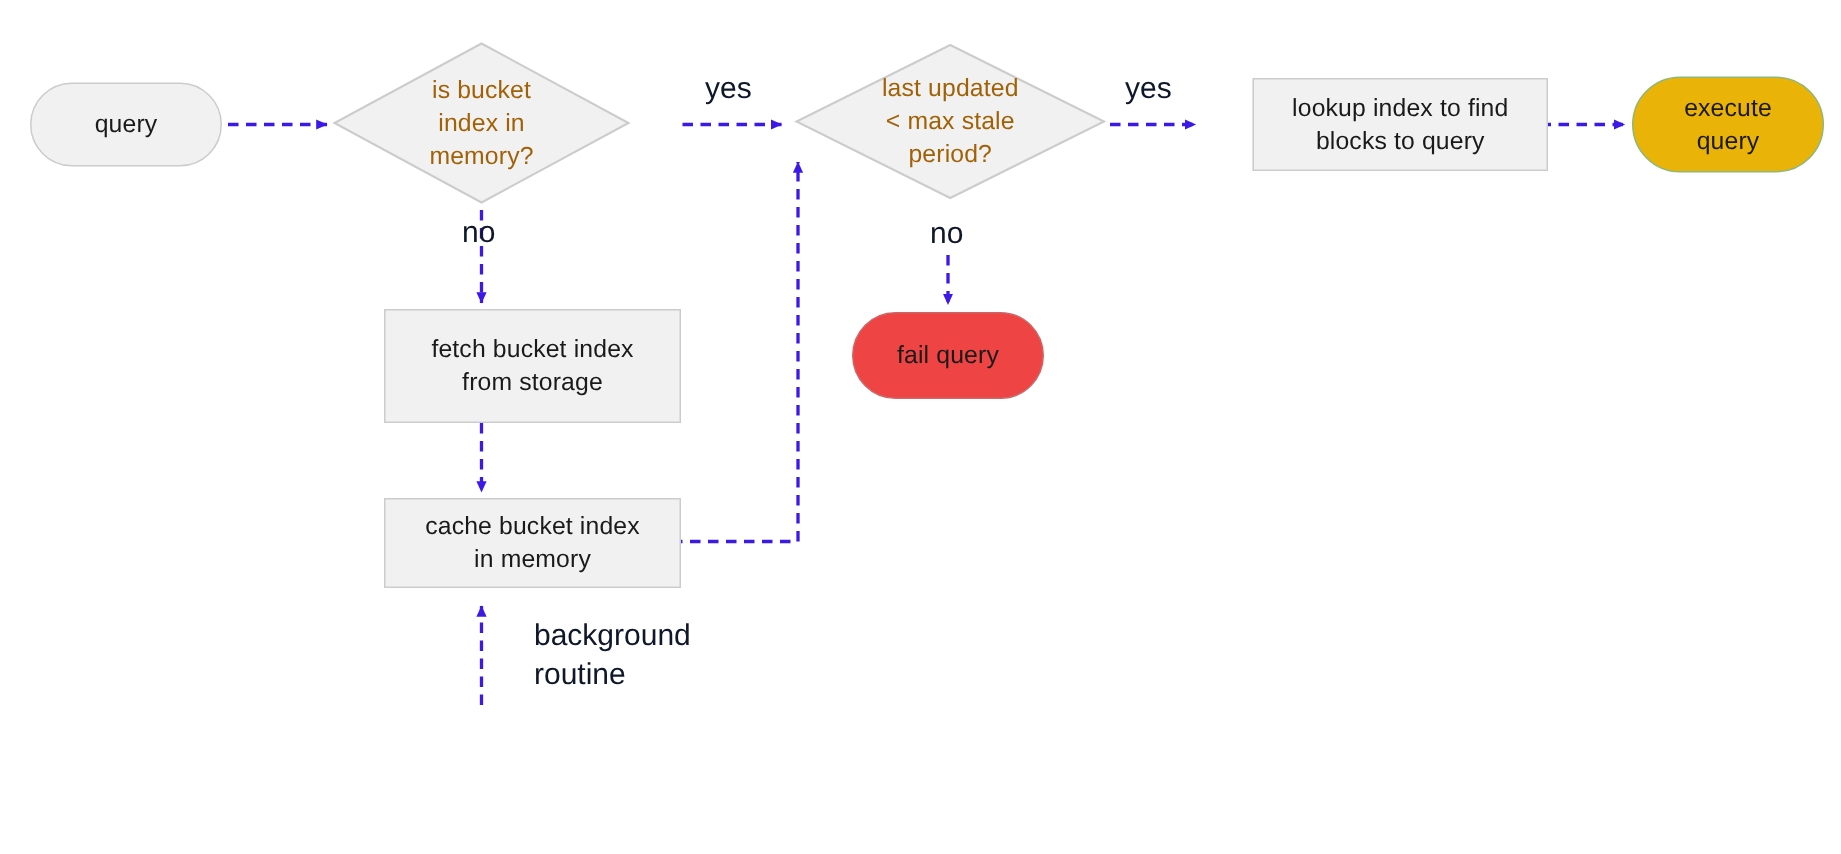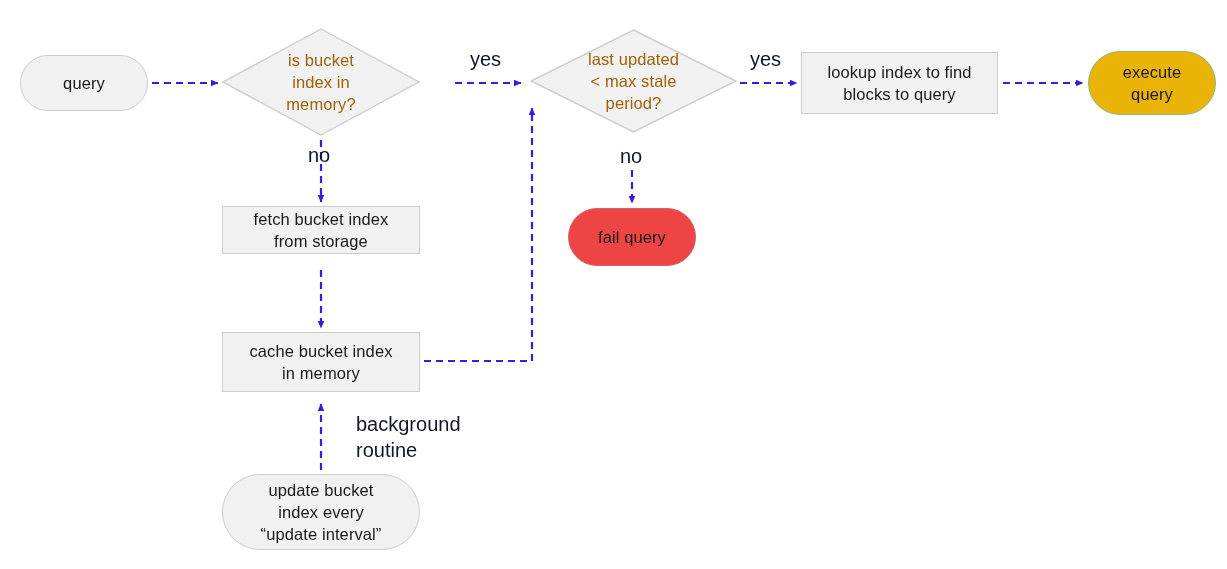--- a/index.html
+++ b/index.html
@@ -26,20 +26,21 @@
     text-align: center;
     font-size: 16.5px;
     line-height: 1.35;
     color: #1a1a1a;
     white-space: pre-line;
     letter-spacing: 0.1px;
   }
   .node.rect {
     background: #f1f1f1;
     border: 1px solid #cccccc;
+    margin-left: 34px;
   }
   .node.pill {
     background: #f1f1f1;
     border: 1px solid #cccccc;
     border-radius: 999px;
   }
   .node.pill-green {
     background: #eab308;
     border: 1px solid #8cb87a;
     border-radius: 999px;
@@ -152,35 +153,30 @@
 
   <div class="node pill-green" style="left:1088px; top:51px; width:128px; height:64px;">
     <span>execute
 query</span>
   </div>
 
   <div class="node pill-red" style="left:568px; top:208px; width:128px; height:58px;">
     <span>fail query</span>
   </div>
 
-  <div class="node rect" style="left:222px; top:206px; width:198px; height:48px;">
+  <div class="node rect" style="left:222px; top:206px; width:198px; height:76px;">
     <span>fetch bucket index
 from storage</span>
   </div>
 
   <div class="node rect" style="left:222px; top:332px; width:198px; height:60px;text-align:center;">
     <span>cache bucket index
 in memory</span>
   </div>
 
-  <div class="node pill" style="left:222px; top:474px; width:198px; height:76px;">
-    <span>update bucket
-index every
-“update interval”</span>
-  </div>
 
   <div class="edge-label" style="left:470px; top:46px;">yes</div>
 
   <div class="edge-label" style="left:308px; top:142px;">no</div>
 
   <div class="edge-label" style="left:750px; top:46px;">yes</div>
 
   <div class="edge-label" style="left:620px; top:143px;">no</div>
 
   <div class="edge-label" style="left:344px; top:411px; text-align:left;margin-left:12px;">background

